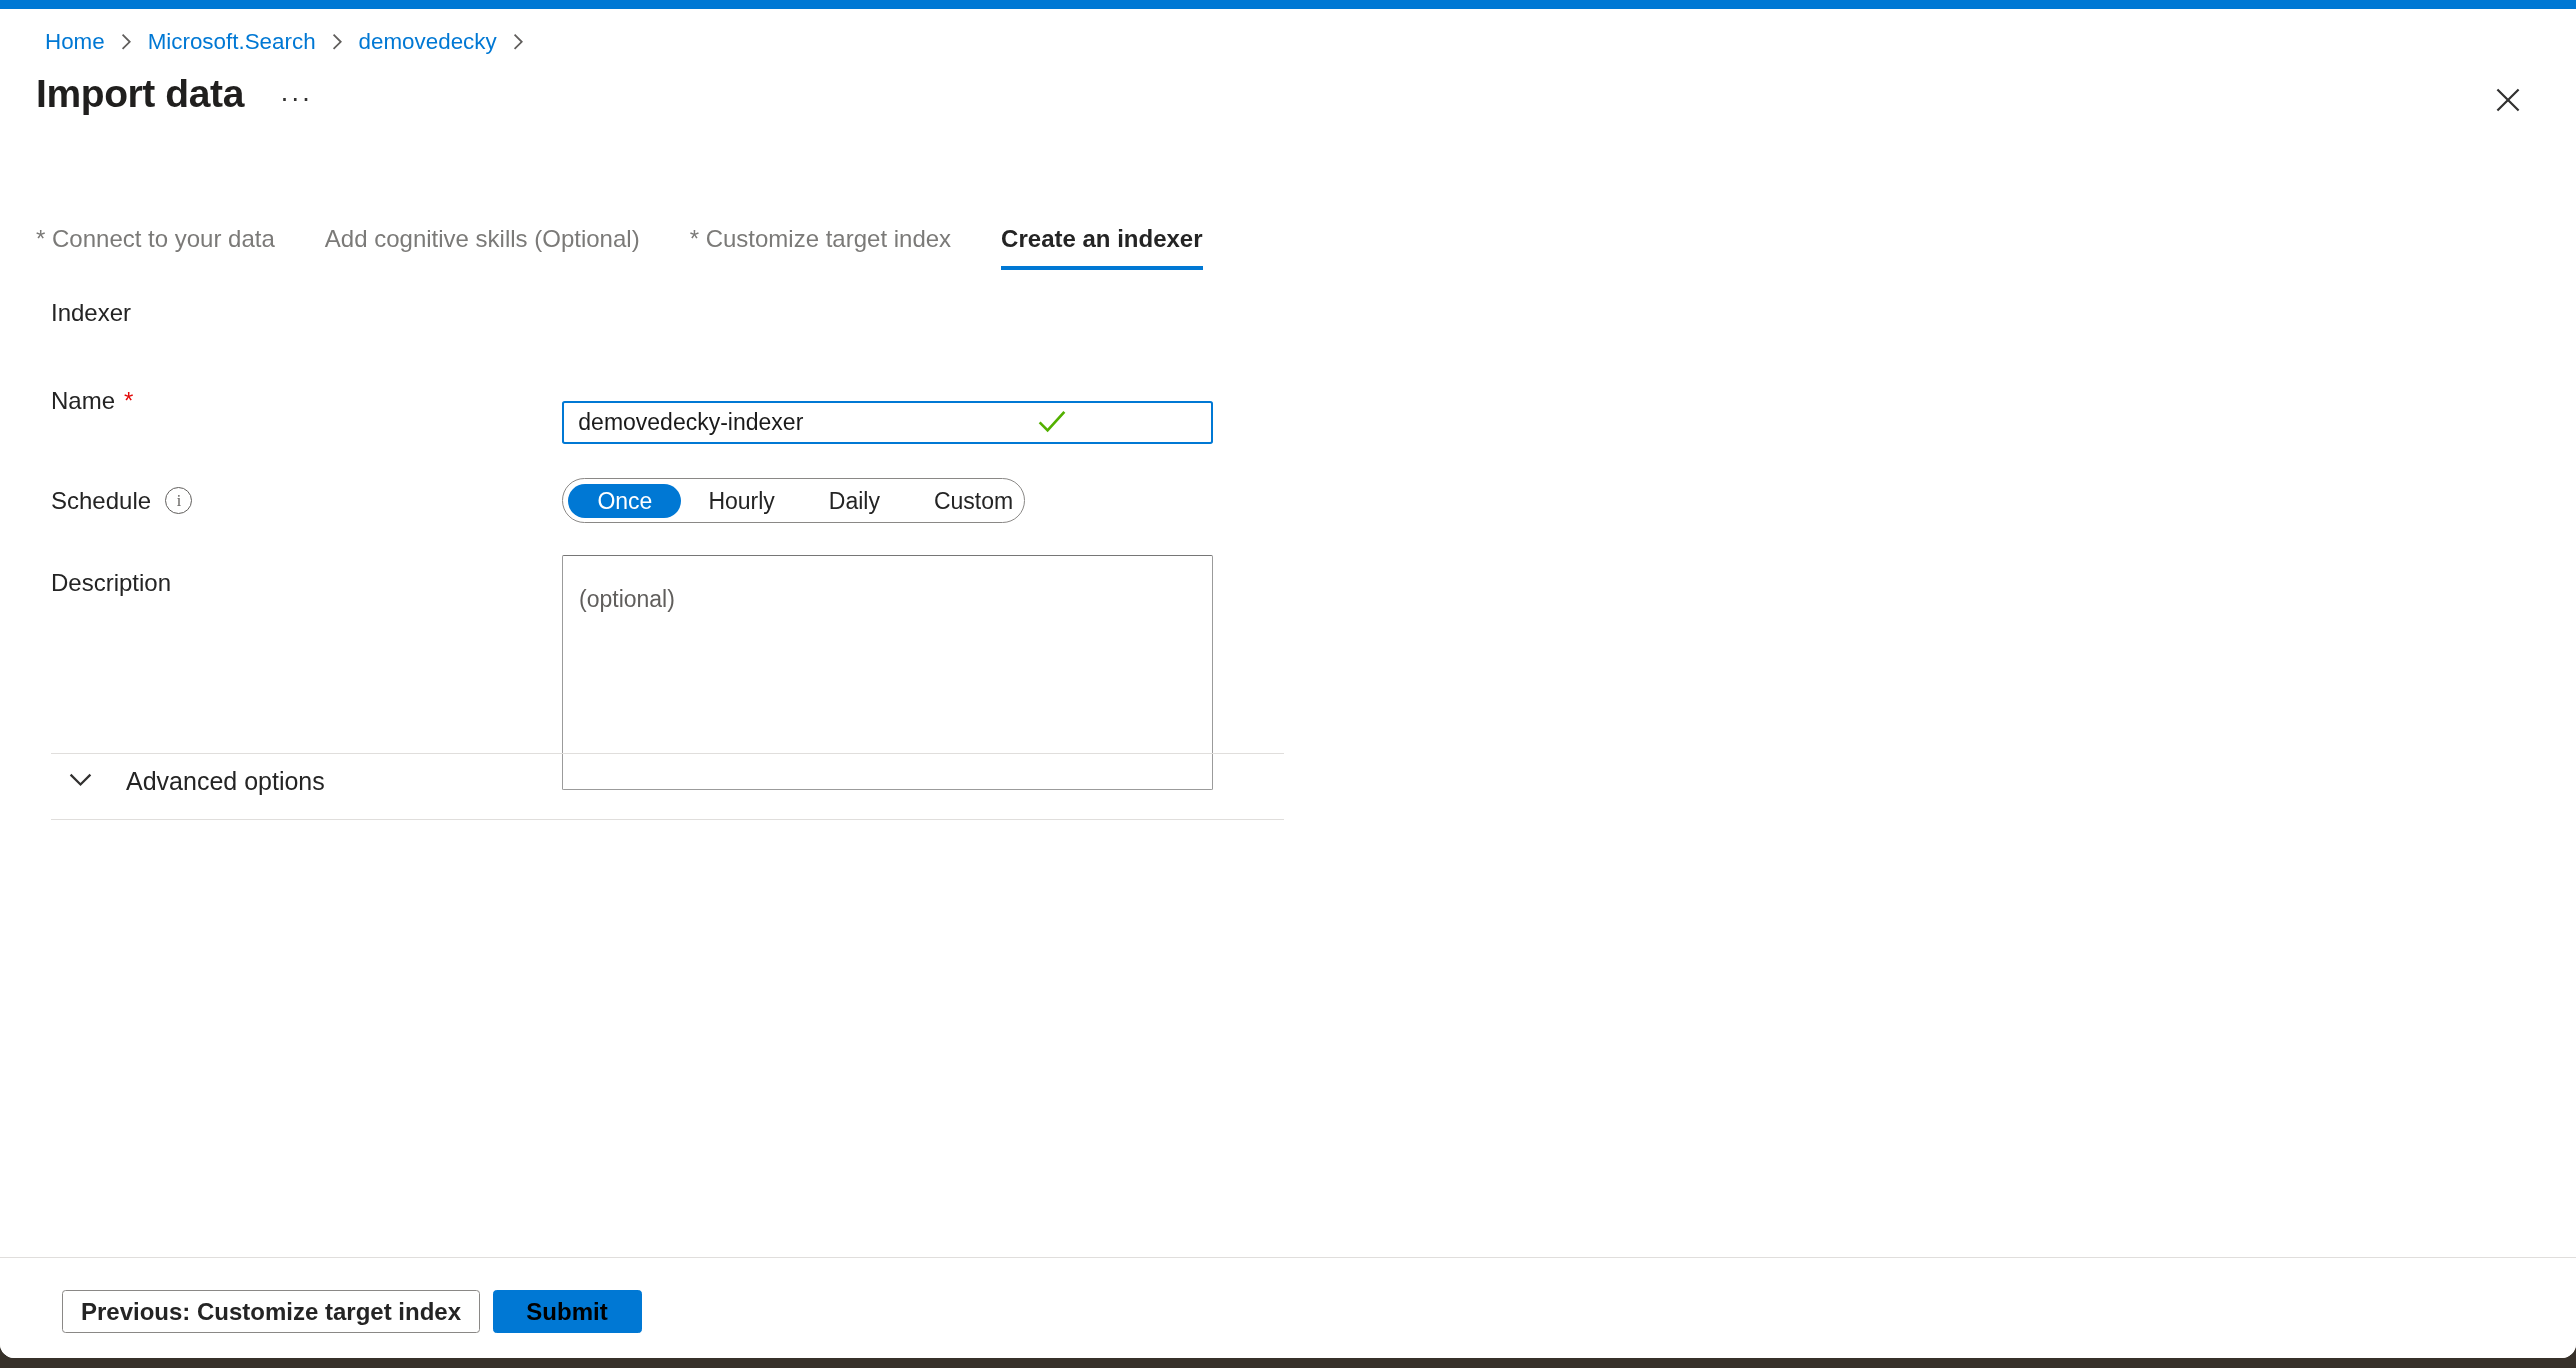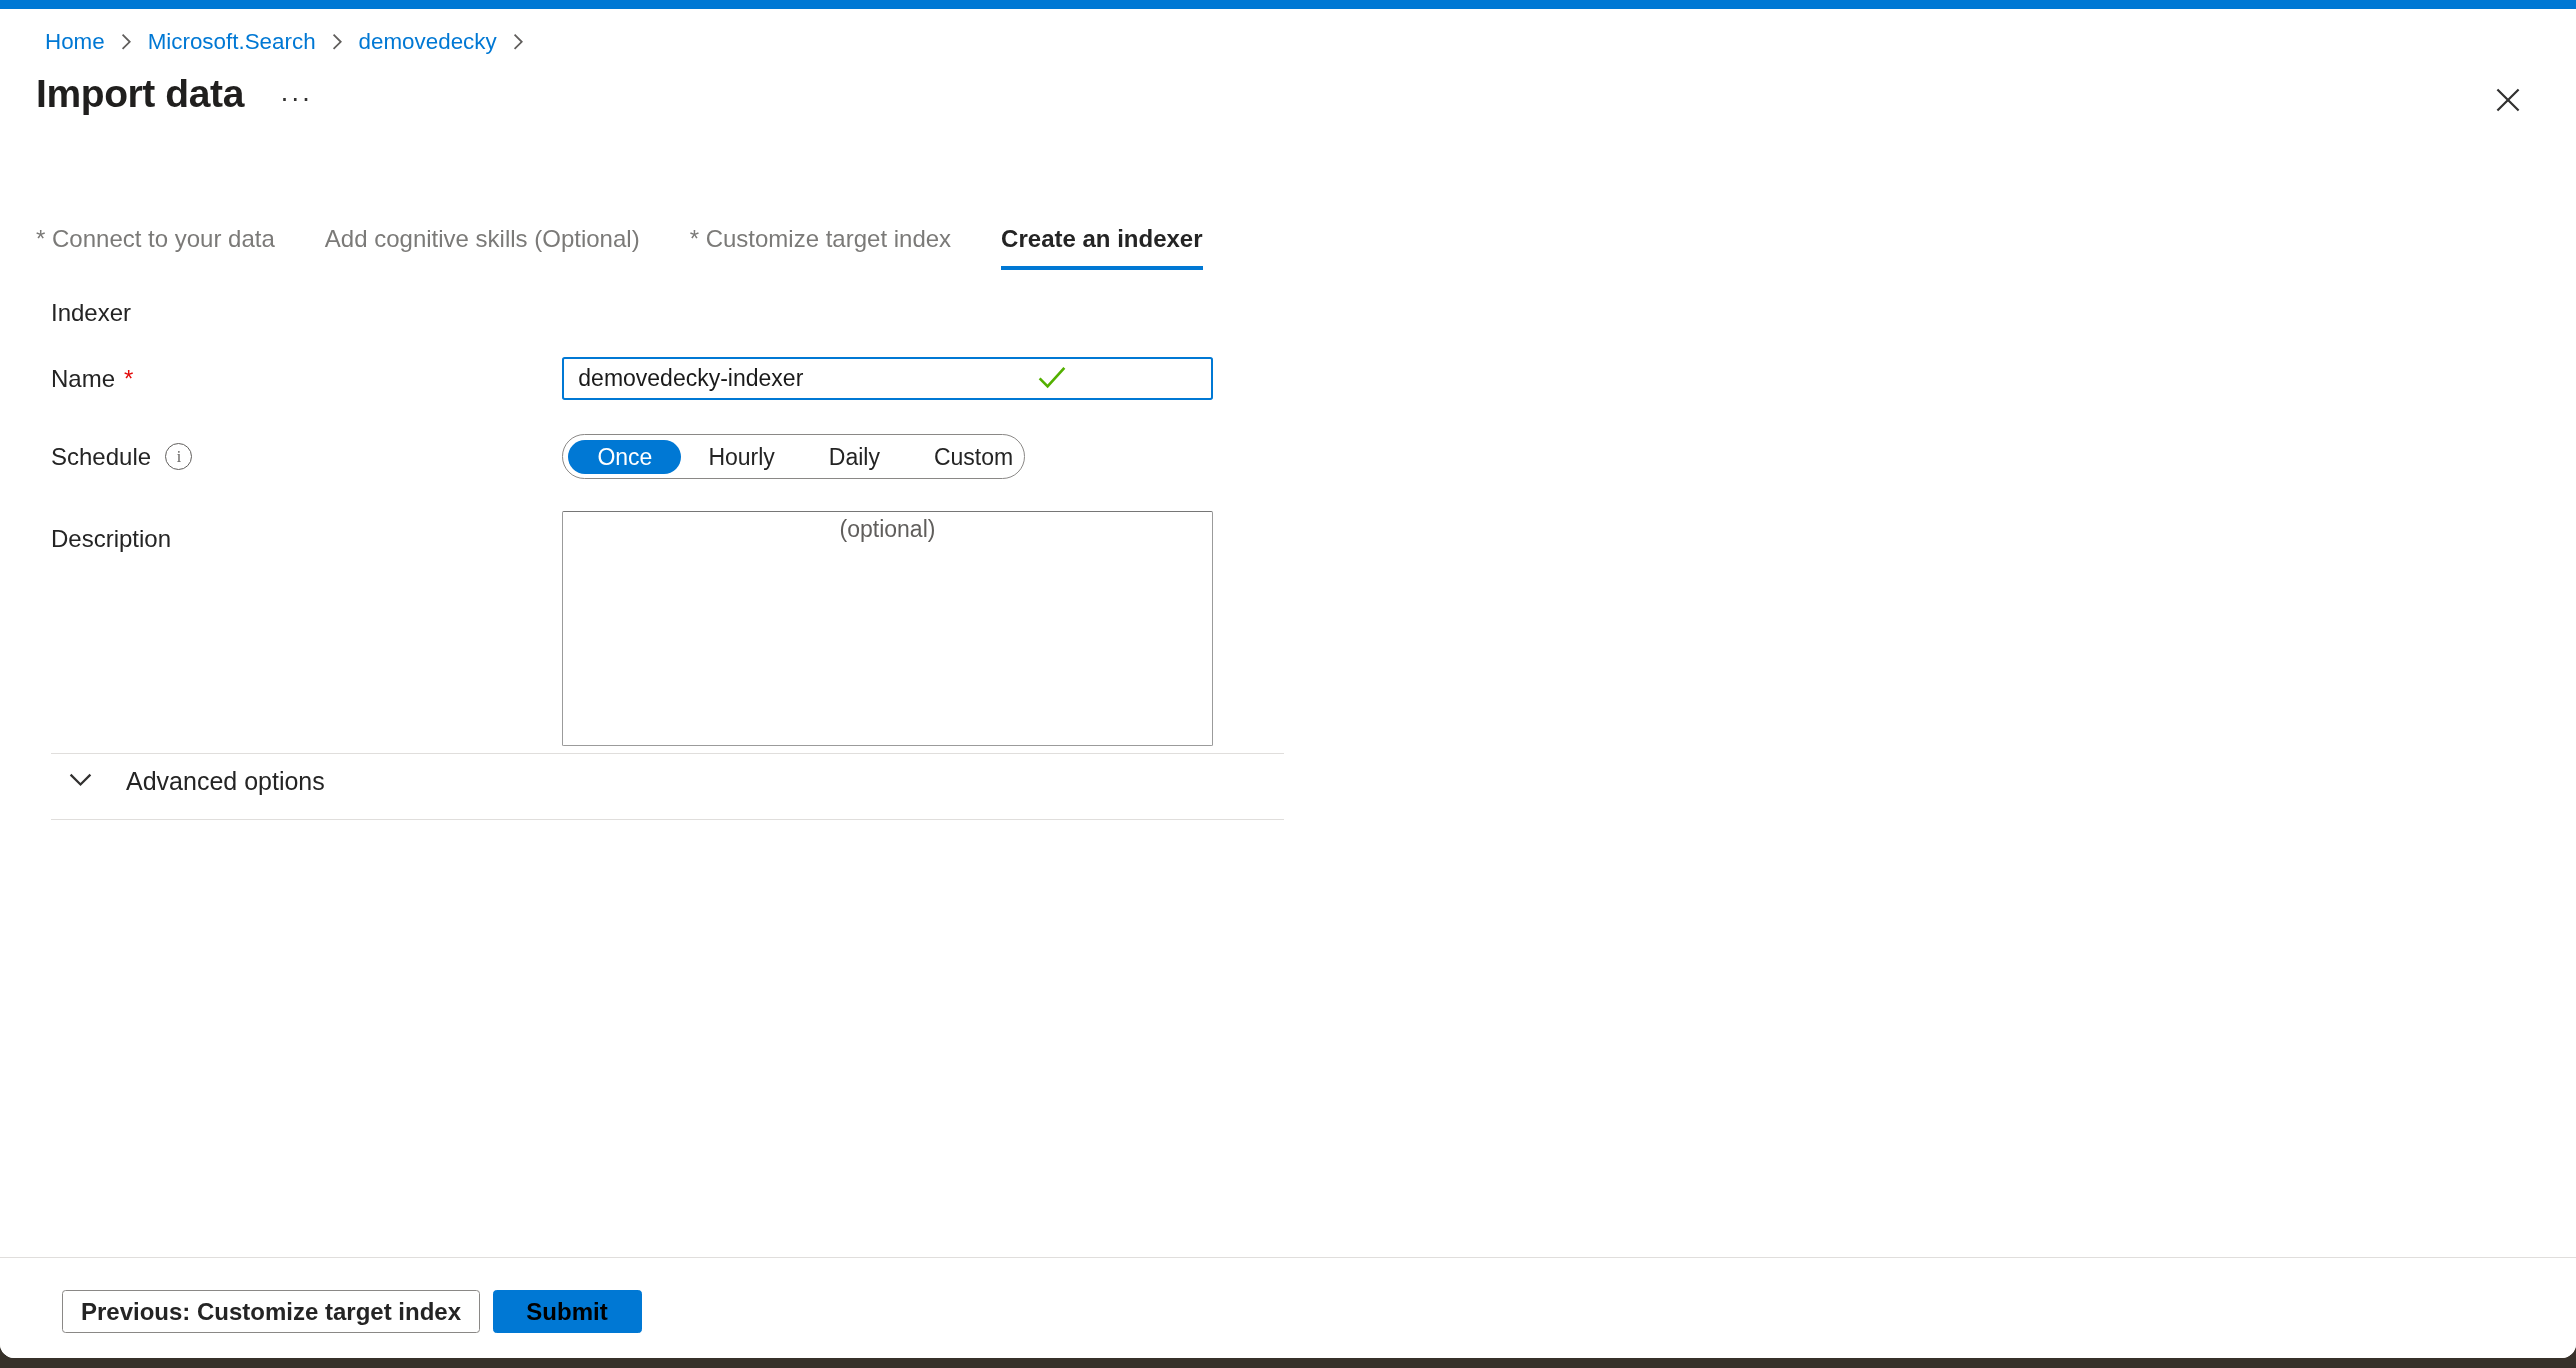--- a/index.html
+++ b/index.html
@@ -96,21 +96,21 @@
   .info-icon{
     display:inline-flex;align-items:center;justify-content:center;
     width:25px;height:25px;
     border:1.8px solid #605e5c;border-radius:50%;
     color:#605e5c;font-size:16px;font-style:normal;
     margin-left:14.3px;
     font-family:"Liberation Serif","DejaVu Serif",serif;
   }
   .name-row{margin-bottom:34px;}
   .input-wrap{
-    position:relative;width:517px;
+    position:relative;width:517px;margin-top:44px;
   }
   .text-input{
     box-sizing:border-box;
     width:651px;height:43px;
     border:2.7px solid #0078d4;border-radius:2.7px;
     font-size:23px;color:#1a1a1a;
     padding:0 54px 0 14.3px;
     font-family:inherit;
     outline:none;
   }
@@ -143,22 +143,22 @@
   
   .description-row{align-items:flex-start;}
   .description-row .form-label{padding-top:14.3px;}
   .textarea{
     box-sizing:border-box;
     width:651px;height:235px;
     border:1.8px solid #9b9b9b;border-top-color:#767676;
     border-radius:1.8px;
     font-size:23px;color:#1a1a1a;
     font-family:inherit;
-    padding:4px 16px;
-    resize:none;outline:none;text-align:center;
+    padding:30px 16px;
+    resize:none;outline:none;
   }
   .textarea::placeholder{color:#605e5c;opacity:1;}
   
   .divider{
     position:absolute;left:51px;width:1233px;height:0;
     border-top:1.8px solid #e0dedc;
   }
   .divider.d1{top:753px;}
   .divider.d2{top:819px;}
   .advanced-row{

